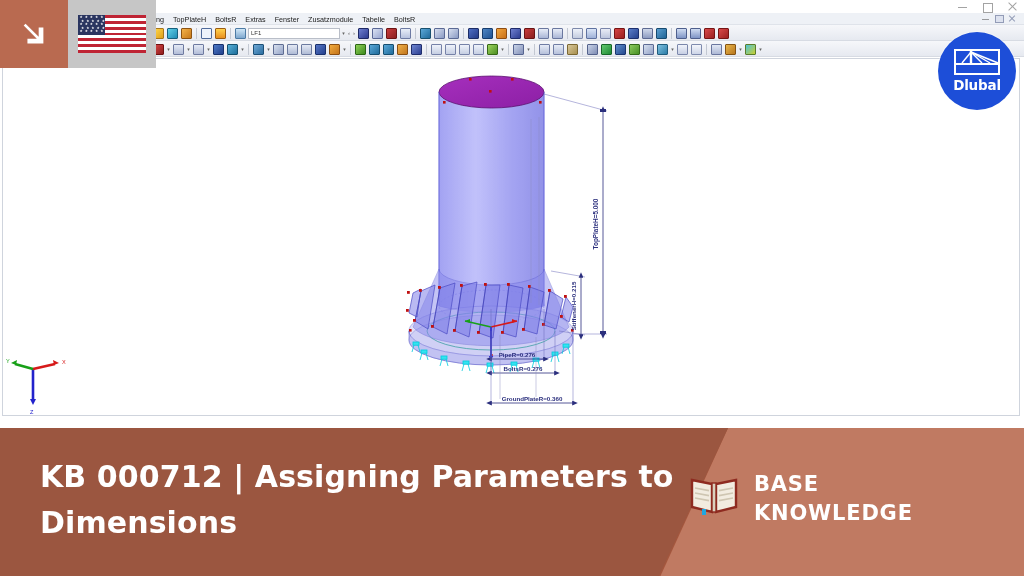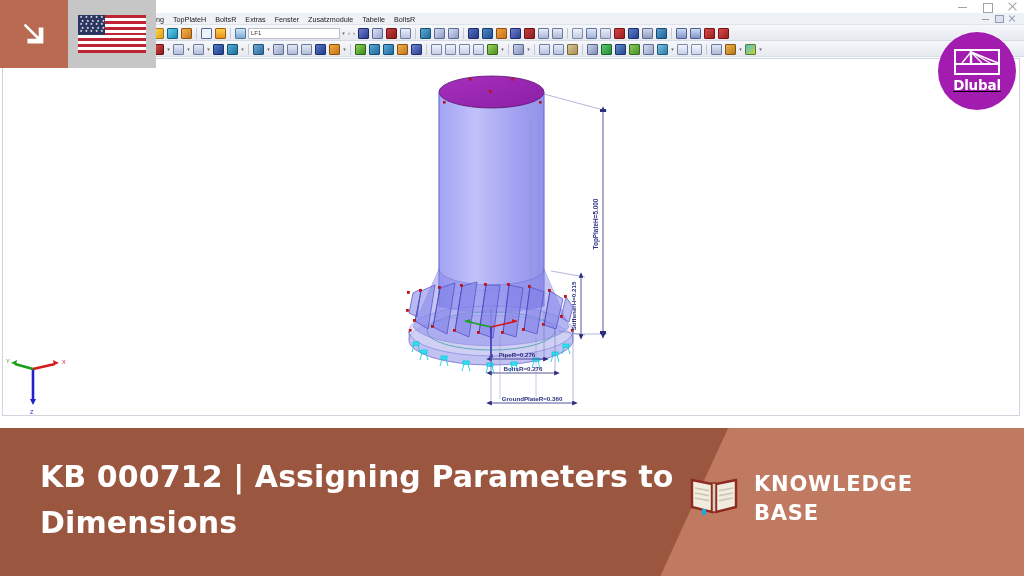--- a/index.html
+++ b/index.html
@@ -192,25 +192,24 @@
     overflow: hidden;
     white-space: pre;
     font-family: "DejaVu Sans", sans-serif;
   }
 
   
   .dlubal-logo {
     position: absolute; right: 8px; top: 32px;
     width: 78px; height: 78px;
     border-radius: 50%;
-    background: #a21caf;
+    background: #1d4ed8;
     display: flex; flex-direction: column;
     align-items: center; justify-content: center;
     box-shadow: 0 0 0 1px rgba(255,255,255,.35);
-    text-decoration: underline;
   }
   .dlubal-mark { width: 46px; height: 26px; }
   .dlubal-word {
     color: #ffffff;
     font-size: 13.5px;
     font-weight: bold;
     letter-spacing: -.2px;
     margin-top: 2px;
     font-family: "DejaVu Sans", sans-serif;
   }
@@ -796,19 +795,19 @@
           <line x1="5" y1="14" x2="19" y2="16.6"></line>
           <line x1="5" y1="19" x2="19" y2="21.6"></line>
           <line x1="5" y1="24" x2="19" y2="26.6"></line>
           <line x1="29" y1="16.6" x2="43" y2="14"></line>
           <line x1="29" y1="21.6" x2="43" y2="19"></line>
           <line x1="29" y1="26.6" x2="43" y2="24"></line>
         </g>
         <rect x="12" y="35" width="4" height="6" fill="#1fa7e0"></rect>
       </svg>
       <div class="kb-label">
+        <div>BASE</div>
         <div>KNOWLEDGE</div>
-        <div>BASE</div>
       </div>
     </div>
   </div>
 
 </div>
 
 </body></html>

